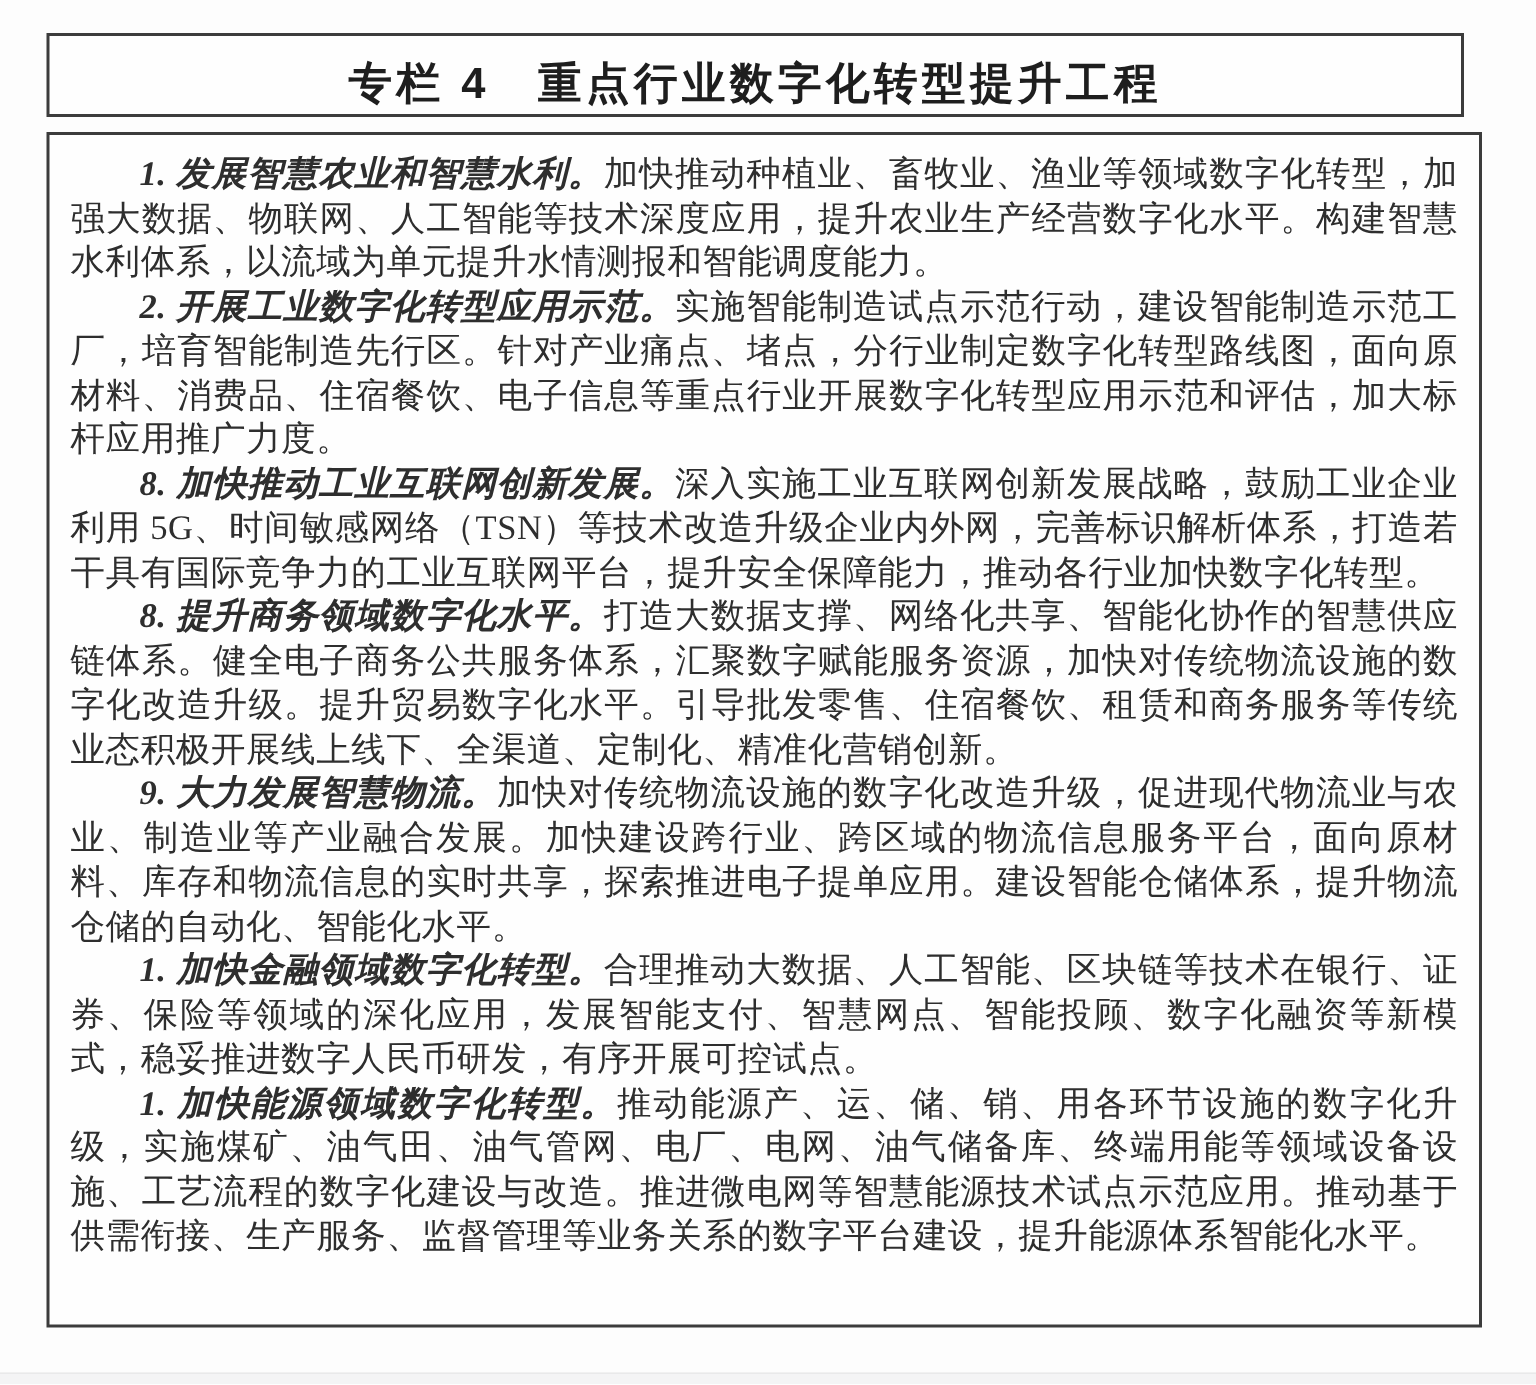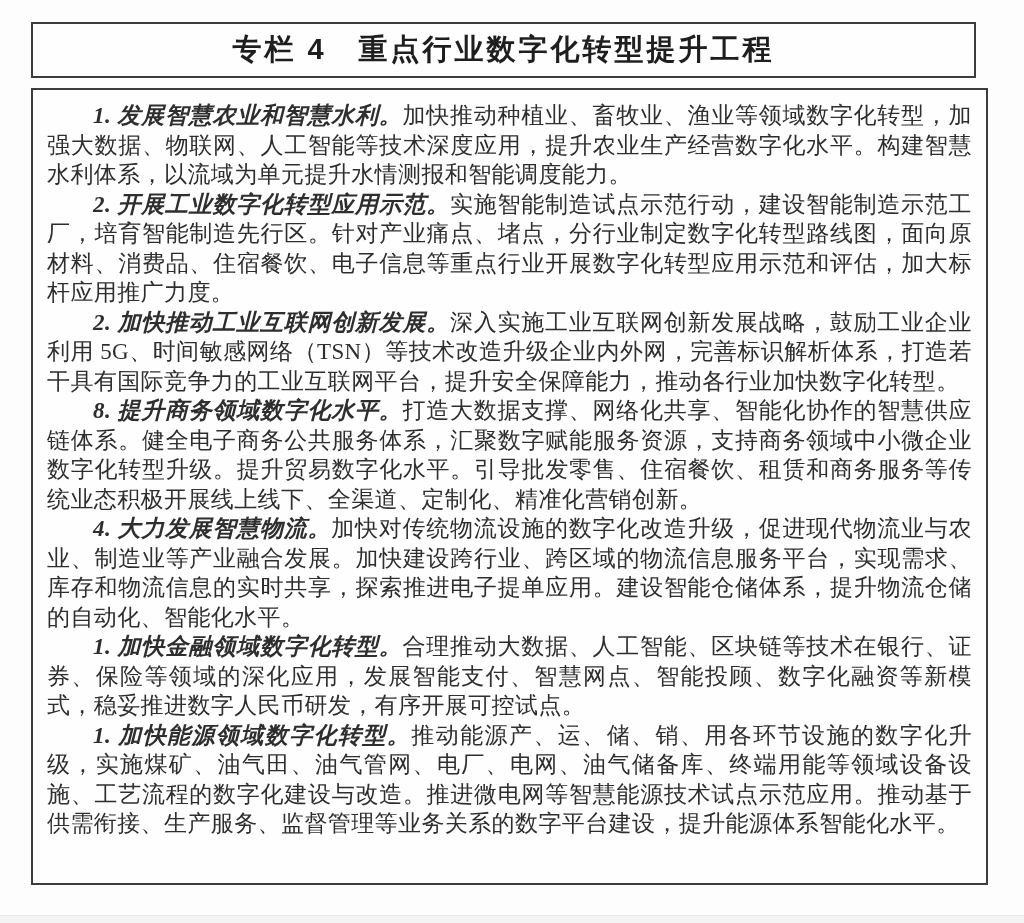--- a/index.html
+++ b/index.html
@@ -18,21 +18,21 @@
   .title-box {
     position: absolute;
     left: 31px;
     top: 22px;
     width: 945px;
     height: 56px;
     box-sizing: border-box;
     border: 2px solid #3c3c3c;
     background: #fefefe;
     display: flex;
-    align-items: center;
+    align-items: flex-end;
     justify-content: center;
   }
   .title-text {
     font-family: "Liberation Sans", sans-serif;
     font-weight: bold;
     font-size: 29px;
     letter-spacing: 3px;
     color: #1e1e1e;
     white-space: nowrap;
   }
@@ -81,27 +81,27 @@
   </div>
 
   <div class="body-box">
     <p class="clause">
       <span class="clause-lead">1. 发展智慧农业和智慧水利。</span><span>加快推动种植业、畜牧业、渔业等领域数字化转型，加强大数据、物联网、人工智能等技术深度应用，提升农业生产经营数字化水平。构建智慧水利体系，以流域为单元提升水情测报和智能调度能力。</span>
     </p>
     <p class="clause">
       <span class="clause-lead">2. 开展工业数字化转型应用示范。</span><span>实施智能制造试点示范行动，建设智能制造示范工厂，培育智能制造先行区。针对产业痛点、堵点，分行业制定数字化转型路线图，面向原材料、消费品、住宿餐饮、电子信息等重点行业开展数字化转型应用示范和评估，加大标杆应用推广力度。</span>
     </p>
     <p class="clause">
-      <span class="clause-lead">2. 加快推动工业互联网创新发展。</span><span>深入实施工业互联网创新发展战略，鼓励工业企业利用 5G、时间敏感网络（TSN）等技术改造升级企业内外网，完善标识解析体系，打造若干具有国际竞争力的工业互联网平台，提升安全保障能力，推动各行业加快数字化转型。</span>
+      <span class="clause-lead">8. 加快推动工业互联网创新发展。</span><span>深入实施工业互联网创新发展战略，鼓励工业企业利用 5G、时间敏感网络（TSN）等技术改造升级企业内外网，完善标识解析体系，打造若干具有国际竞争力的工业互联网平台，提升安全保障能力，推动各行业加快数字化转型。</span>
     </p>
     <p class="clause">
-      <span class="clause-lead">8. 提升商务领域数字化水平。</span><span>打造大数据支撑、网络化共享、智能化协作的智慧供应链体系。健全电子商务公共服务体系，汇聚数字赋能服务资源，支持商务领域中小微企业数字化转型升级。提升贸易数字化水平。引导批发零售、住宿餐饮、租赁和商务服务等传统业态积极开展线上线下、全渠道、定制化、精准化营销创新。</span>
+      <span class="clause-lead">8. 提升商务领域数字化水平。</span><span>打造大数据支撑、网络化共享、智能化协作的智慧供应链体系。健全电子商务公共服务体系，汇聚数字赋能服务资源，加快对传统物流设施的数字化改造升级。提升贸易数字化水平。引导批发零售、住宿餐饮、租赁和商务服务等传统业态积极开展线上线下、全渠道、定制化、精准化营销创新。</span>
     </p>
     <p class="clause">
-      <span class="clause-lead">4. 大力发展智慧物流。</span><span>加快对传统物流设施的数字化改造升级，促进现代物流业与农业、制造业等产业融合发展。加快建设跨行业、跨区域的物流信息服务平台，实现需求、库存和物流信息的实时共享，探索推进电子提单应用。建设智能仓储体系，提升物流仓储的自动化、智能化水平。</span>
+      <span class="clause-lead">9. 大力发展智慧物流。</span><span>加快对传统物流设施的数字化改造升级，促进现代物流业与农业、制造业等产业融合发展。加快建设跨行业、跨区域的物流信息服务平台，面向原材料、库存和物流信息的实时共享，探索推进电子提单应用。建设智能仓储体系，提升物流仓储的自动化、智能化水平。</span>
     </p>
     <p class="clause">
       <span class="clause-lead">1. 加快金融领域数字化转型。</span><span>合理推动大数据、人工智能、区块链等技术在银行、证券、保险等领域的深化应用，发展智能支付、智慧网点、智能投顾、数字化融资等新模式，稳妥推进数字人民币研发，有序开展可控试点。</span>
     </p>
     <p class="clause">
       <span class="clause-lead">1. 加快能源领域数字化转型。</span><span>推动能源产、运、储、销、用各环节设施的数字化升级，实施煤矿、油气田、油气管网、电厂、电网、油气储备库、终端用能等领域设备设施、工艺流程的数字化建设与改造。推进微电网等智慧能源技术试点示范应用。推动基于供需衔接、生产服务、监督管理等业务关系的数字平台建设，提升能源体系智能化水平。</span>
     </p>
   </div>
 
   <div class="footer-strip"></div>

